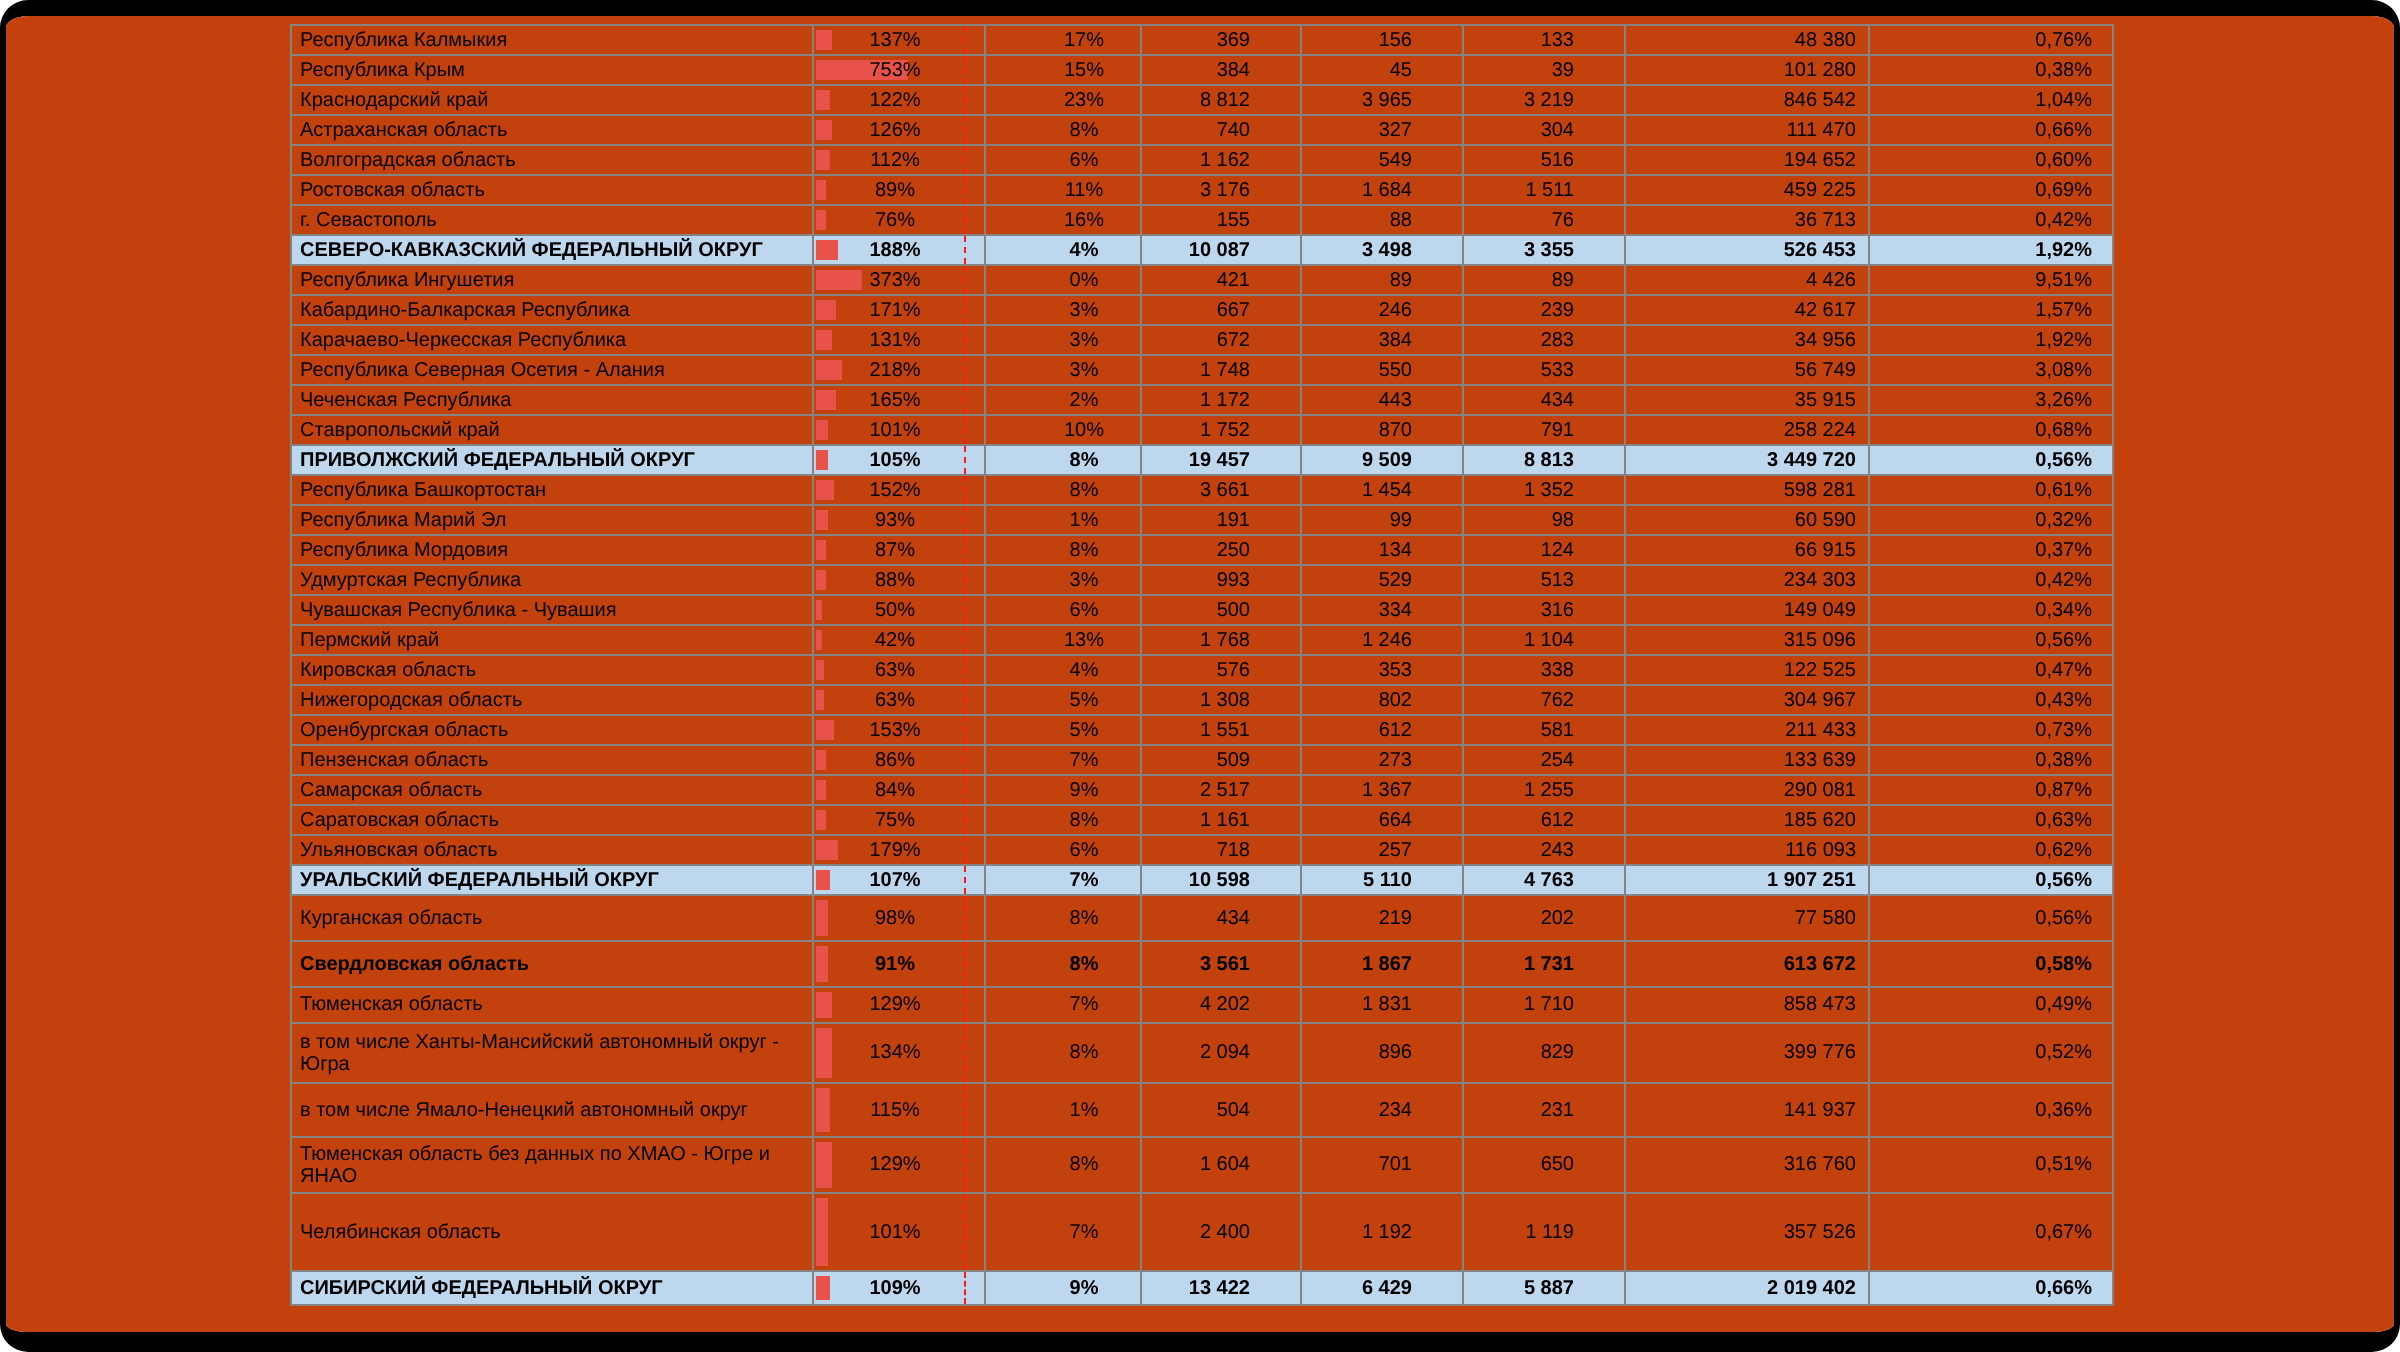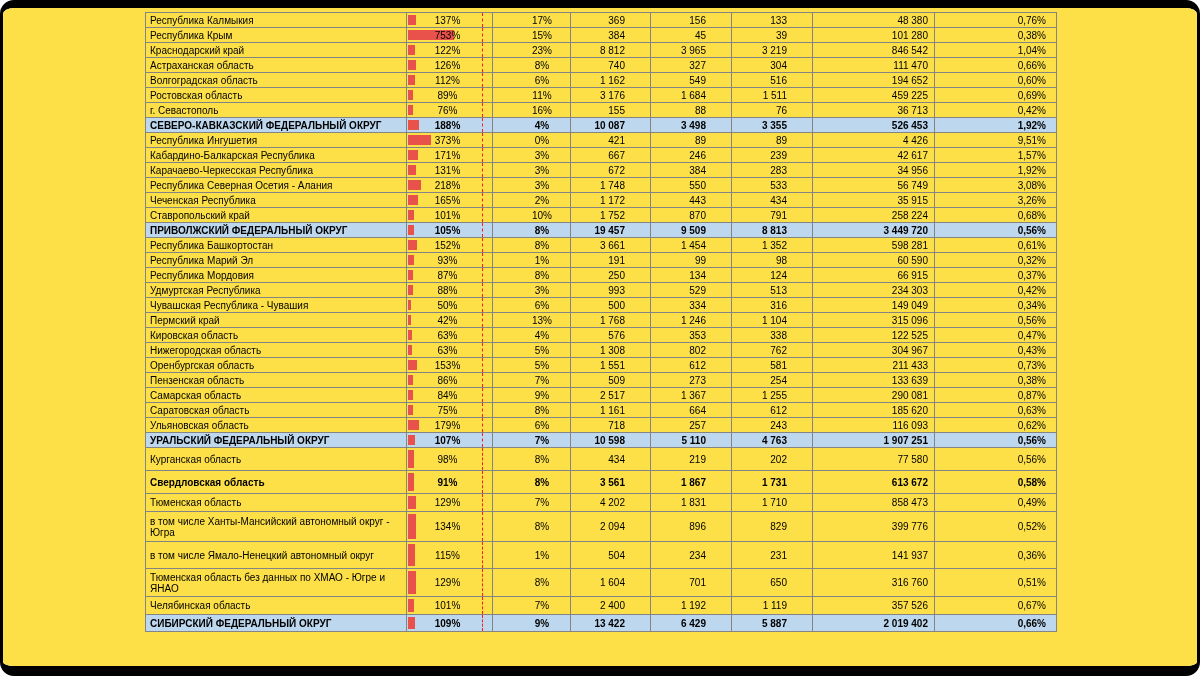--- a/index.html
+++ b/index.html
@@ -13,21 +13,21 @@
   }
   .frame {
     position: absolute; left: 0; top: 0;
     width: 1200px; height: 676px;
     border: solid var(--frame-black, #000);
     border-width: 8px 3px 10px 3px;
     border-radius: 14px;
     background: #ffffff;
     overflow: hidden;
   }
-  .page { position: relative; width: 100%; height: 100%; background: #fde047; }
+  .page { position: relative; width: 100%; height: 100%; background: #c2410c; }
 
   table.data-table {
     position: absolute; left: 142px; top: 4px;
     width: 911px;
     border-collapse: collapse;
     table-layout: fixed;
     font-size: 10px;
     color: #000;
   }
   tr { height: 15px; }
@@ -560,21 +560,21 @@
               <div class="bar-ref"></div>
               <span class="bar-txt">129%</span>
             </td>
             <td class="pb">8%</td>
             <td class="n">1 604</td>
             <td class="n">701</td>
             <td class="n">650</td>
             <td class="n4">316 760</td>
             <td class="pc">0,51%</td>
           </tr>
-          <tr style="height: 18px;">
+          <tr style="height: 39px;">
             <td class="name">Челябинская область</td>
             <td class="bar">
               <div class="bar-fill" style="width: 6px;"></div>
               <div class="bar-ref"></div>
               <span class="bar-txt">101%</span>
             </td>
             <td class="pb">7%</td>
             <td class="n">2 400</td>
             <td class="n">1 192</td>
             <td class="n">1 119</td>

